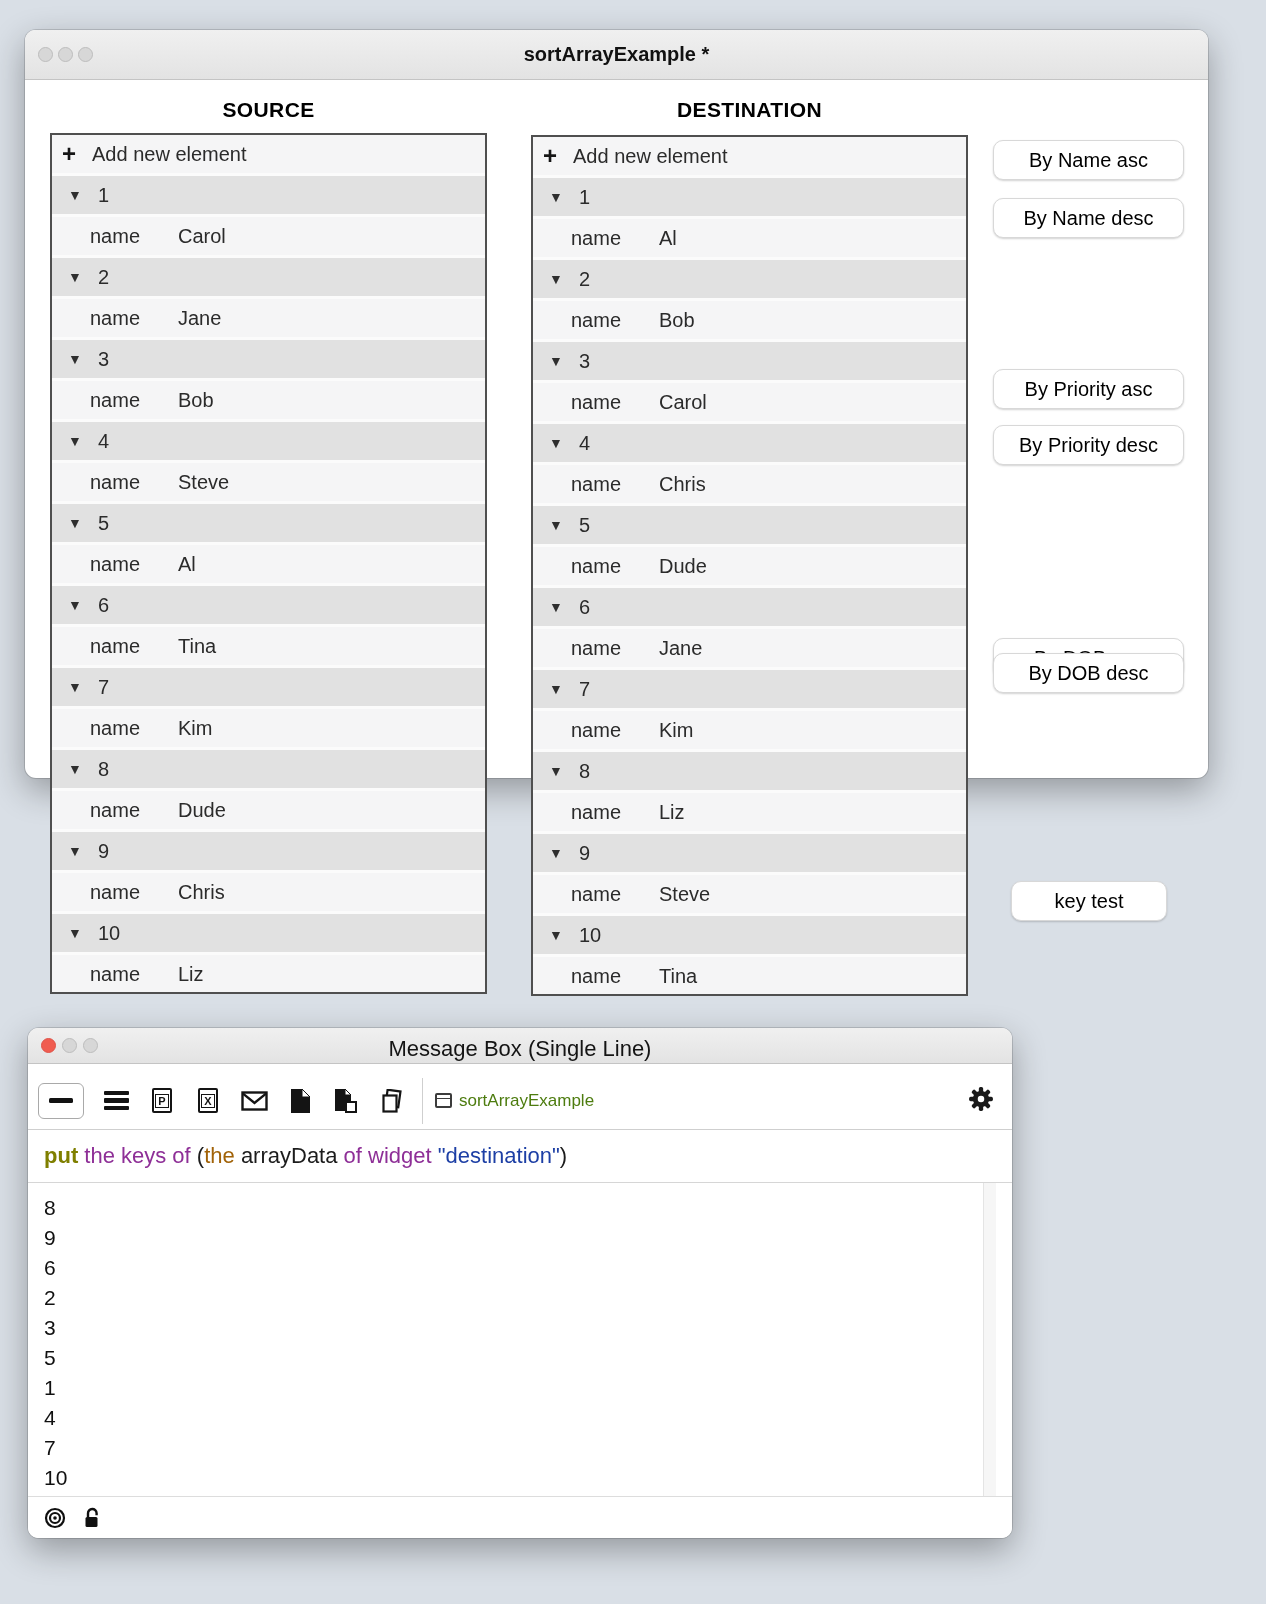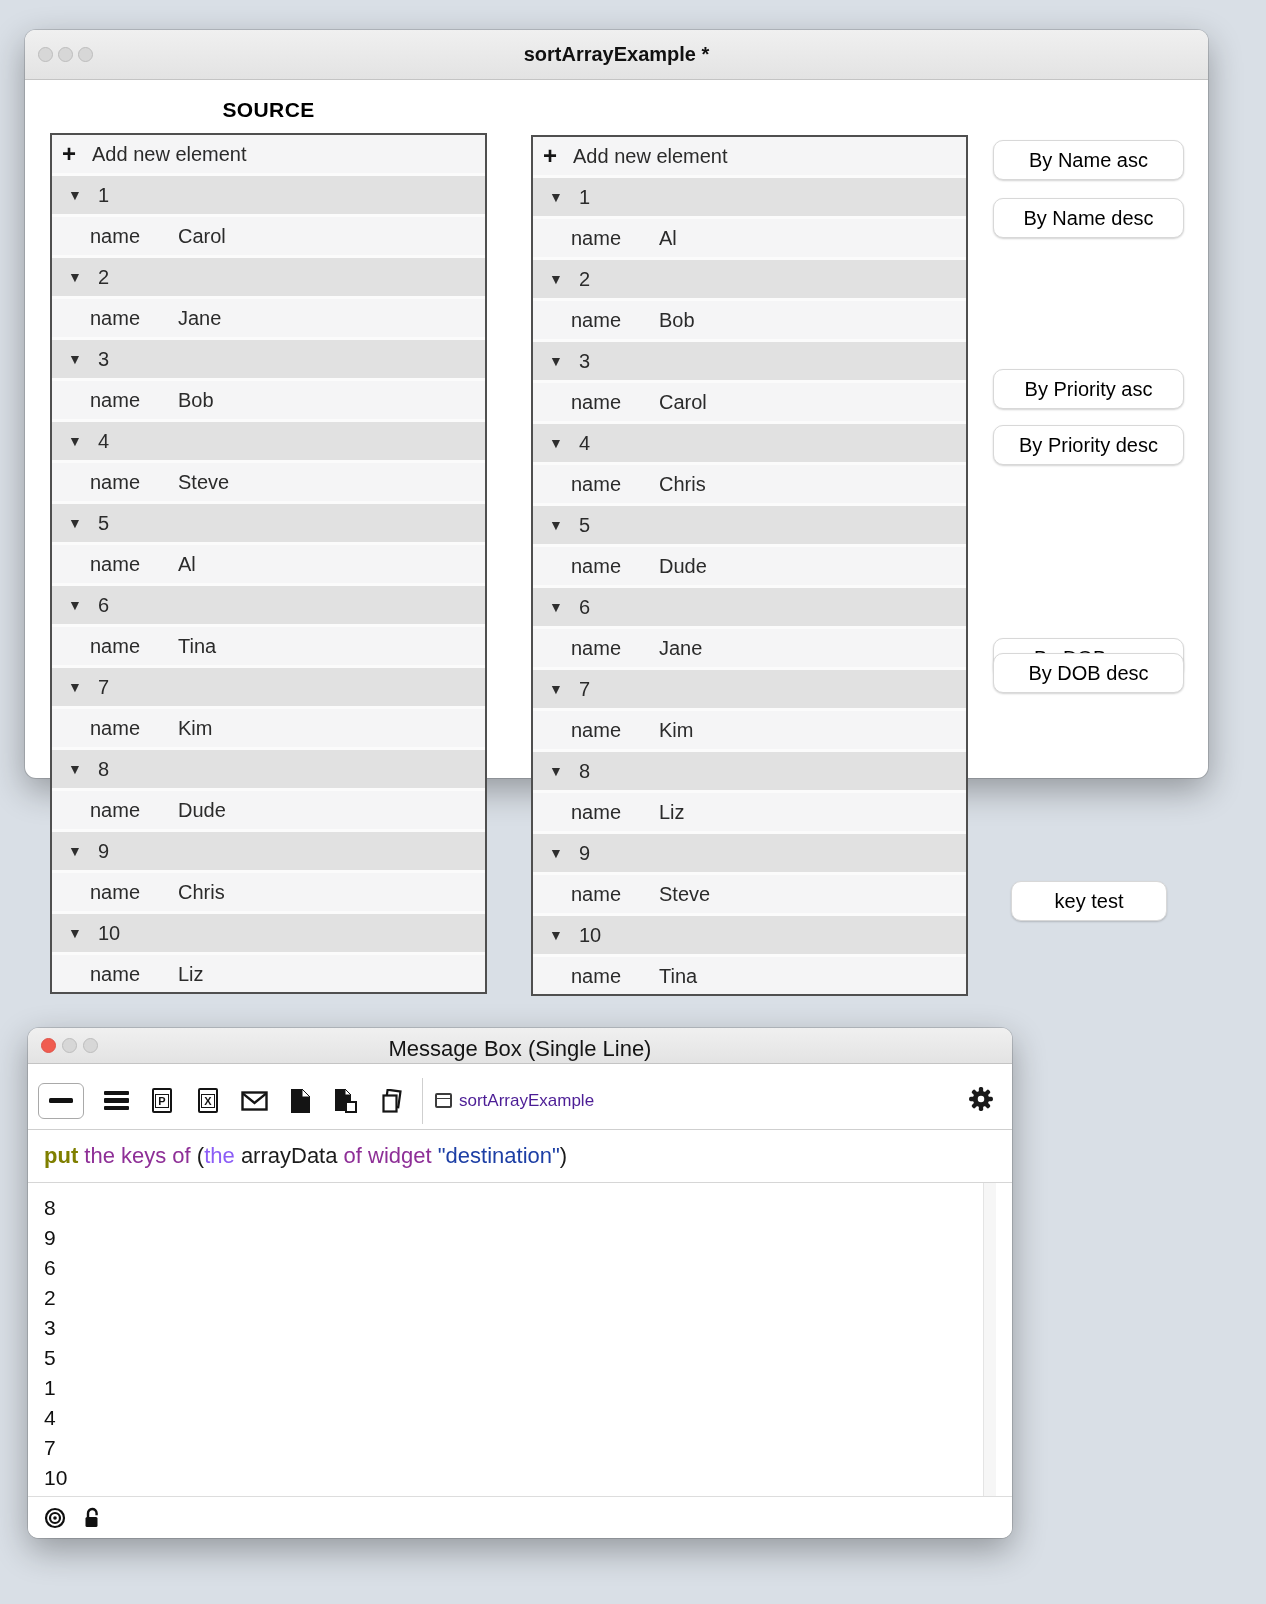--- a/index.html
+++ b/index.html
@@ -72,21 +72,21 @@
   .hamburger { display:flex; flex-direction:column; gap:3px; }
   .hamburger div { width:25px; height:4.5px; background:#121212; border-radius:1px; }
   .doc { position:relative; width:20px; height:25px; border:2px solid #141414; border-radius:2px;
          background:#fff; display:flex; align-items:flex-end; justify-content:center; }
   .doc .letter { font-size:11px; font-weight:bold; color:#141414; border:1.5px solid #141414;
                  line-height:12px; padding:0 2px; margin-bottom:3px; }
   .vsep { width:1px; height:46px; background:#cfcfcf; margin-left:16px; }
   .tab-zone { display:flex; align-items:center; margin-left:12px; }
   .tab-icon { width:17px; height:15px; border:2px solid #3c3c3c; border-radius:2px; position:relative; }
   .tab-icon::before { content:""; position:absolute; left:0; right:0; top:3px; border-top:1.5px solid #3c3c3c; }
-  .tab-label { margin-left:7px; font-size:17px; color:#4c1d95; }
+  .tab-label { margin-left:7px; font-size:17px; color:#4d7c0f; }
   .gear-wrap { margin-left:auto; margin-right:8px; }
 
   .cmd-row { position:absolute; left:0; right:0; top:102px; height:53px; background:#fff;
              border-bottom:1px solid #d6d6d6; display:flex; align-items:center; padding-left:16px;
              font-size:22px; }
   .cmd-row .seg-command { font-weight:bold; }
 
   .output { position:absolute; left:0; right:0; top:155px; bottom:42px; background:#fff;
             padding:10px 0 0 16px; font-size:21px; color:#101010; }
   .output .out-line { line-height:30px; }
@@ -106,20 +106,21 @@
     <header class="titlebar">
       <span class="lights">
         <span class="light gray"></span>
         <span class="light gray"></span>
         <span class="light gray"></span>
       </span>
       <h1>sortArrayExample *</h1>
     </header>
 
     <div class="col-header src">SOURCE</div>
+    <div class="col-header dst">DESTINATION</div>
 
     <div class="listview src-list">
       <div class="lv-row lv-add">
         <span class="plus">+</span>
         <span>Add new element</span>
       </div>
       <div id="source-rows">
           <div class="lv-row lv-header">
             <span class="tri"></span>
             <span>1</span>
@@ -372,21 +373,21 @@
           <circle cx="12" cy="12" r="3" fill="#ffffff"></circle>
         </svg>
       </span>
     </div>
 
     <div class="cmd-row" id="cmd-line">
         <span class="seg-command" style="color: rgb(127, 127, 0); white-space: pre;">put</span>
         <span class="seg-plain" style="color: rgb(28, 28, 28); white-space: pre;"> </span>
         <span class="seg-keyword" style="color: rgb(142, 47, 151); white-space: pre;">the keys of</span>
         <span class="seg-plain" style="color: rgb(28, 28, 28); white-space: pre;"> (</span>
-        <span class="seg-keyword" style="color: #8b5cf6; white-space: pre;">the</span>
+        <span class="seg-keyword" style="color: #a16207; white-space: pre;">the</span>
         <span class="seg-plain" style="color: rgb(28, 28, 28); white-space: pre;"> arrayData </span>
         <span class="seg-keyword" style="color: rgb(142, 47, 151); white-space: pre;">of widget</span>
         <span class="seg-plain" style="color: rgb(28, 28, 28); white-space: pre;"> </span>
         <span class="seg-string" style="color: rgb(29, 63, 165); white-space: pre;">"destination"</span>
         <span class="seg-plain" style="color: rgb(28, 28, 28); white-space: pre;">)</span>
       </div>
 
     <div class="output" id="output-area">
       <div class="scroll-track"></div>
     <div class="out-line">8</div>

